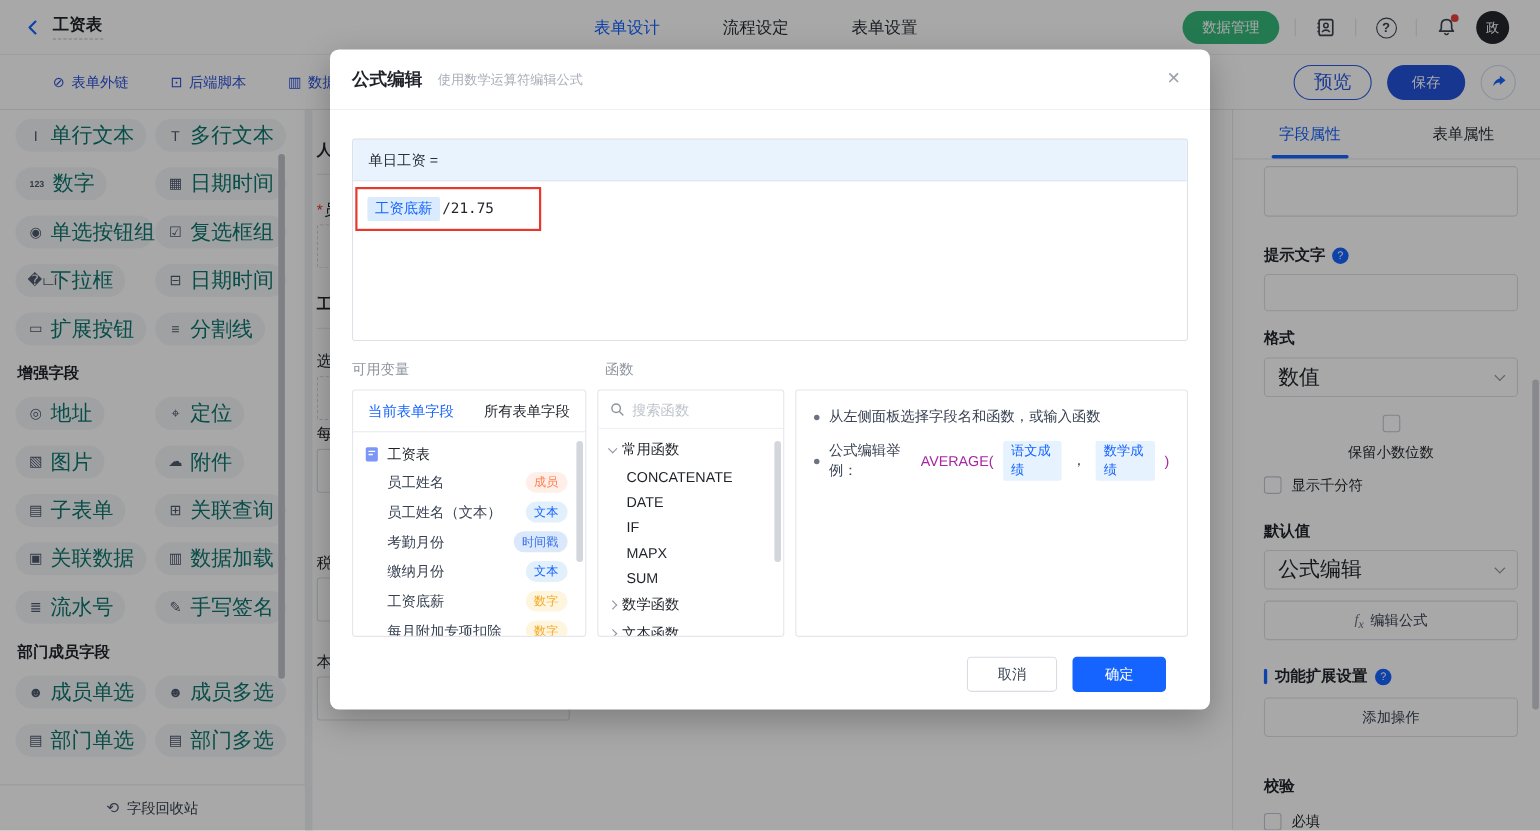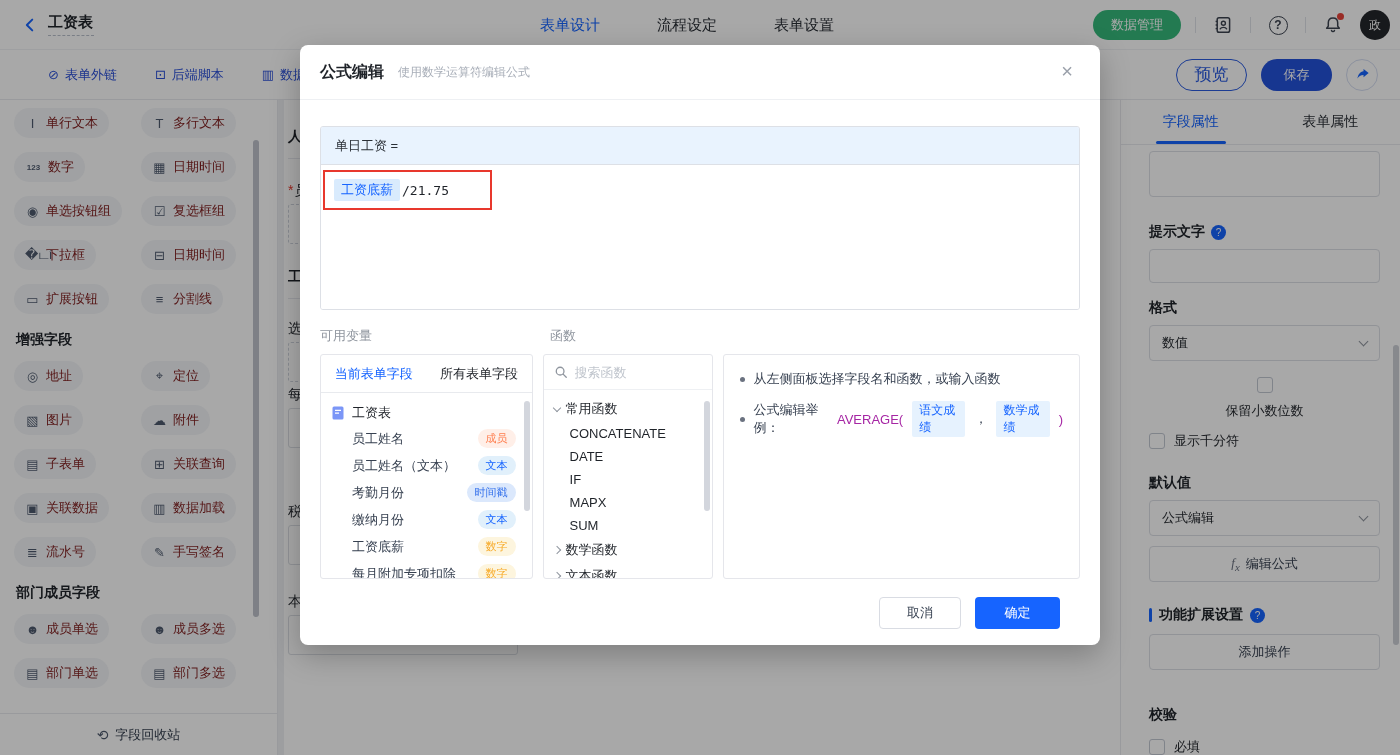--- a/index.html
+++ b/index.html
@@ -9,21 +9,21 @@
 
   
   .topnav { position:absolute; left:0; top:0; width:1400px; height:50px; background:#fff; border-bottom:1px solid #f0f1f4; display:flex; align-items:center; z-index:1; }
   .back-btn { margin-left:18px; width:24px; height:24px; display:flex; align-items:center; justify-content:center; cursor:pointer; }
   .nav-title-wrap { margin-left:6px; }
   .nav-title { font-size:15px; font-weight:600; color:#1f2329; }
   .nav-title-underline { margin-top:3px; border-bottom:1px dashed #b9c0cc; width:46px; }
   .nav-tabs { position:absolute; left:540px; top:0; height:50px; display:flex; align-items:center; gap:57px; }
   .nav-tab { font-size:15px; color:#2a2f36; cursor:pointer; }
   .nav-tab.active { color:#1664ff; }
-  .nav-right { position:absolute; right:10px; top:0; height:50px; display:flex; align-items:center; gap:14px; }
+  .nav-right { position:absolute; right:28px; top:0; height:50px; display:flex; align-items:center; gap:14px; }
   .pill-green { height:30px; padding:0 18px; background:#36b97c; color:#fff; border-radius:16px; display:flex; align-items:center; font-size:13px; cursor:pointer; }
   .nav-divider { width:1px; height:16px; background:#e0e3e8; }
   .nav-icon { width:26px; height:26px; display:flex; align-items:center; justify-content:center; position:relative; cursor:pointer; }
   .help-circle { width:19px; height:19px; border:1.6px solid #3c4350; border-radius:50%; display:flex; align-items:center; justify-content:center; font-size:12px; color:#3c4350; font-weight:600; }
   .red-dot { position:absolute; right:2px; top:1px; width:7px; height:7px; background:#e8443a; border-radius:50%; }
   .avatar { width:30px; height:30px; background:#24262b; border-radius:50%; color:#fff; font-size:12px; display:flex; align-items:center; justify-content:center; cursor:pointer; }
 
   
   .toolbar { position:absolute; left:0; top:50px; width:1400px; height:50px; background:#fff; border-bottom:1px solid #e8eaee; display:flex; align-items:center; z-index:1; }
   .toolbar-links { display:flex; align-items:center; gap:38px; margin-left:48px; }
@@ -33,21 +33,21 @@
   .btn-preview { width:71px; height:32px; border-radius:16px; border:1px solid #2b5ce0; color:#2b5ce0; background:#fff; display:flex; align-items:center; justify-content:center; font-size:17px; cursor:pointer; }
   .btn-save { width:71px; height:32px; border-radius:16px; background:#2452db; color:#fff; display:flex; align-items:center; justify-content:center; font-size:13px; cursor:pointer; }
   .btn-share { width:32px; height:32px; border-radius:50%; border:1px solid #d4dcf0; background:#fff; display:flex; align-items:center; justify-content:center; cursor:pointer; }
 
   
   .sidebar { position:absolute; left:0; top:100px; width:278px; height:655px; background:#fff; border-right:1px solid #e8eaee; padding:8px 14px 0 14px; z-index:1; }
   .sb-grid { display:grid; grid-template-columns:123px 123px; column-gap:4px; row-gap:14px; margin-top:0; }
   .sb-btn { height:30px; background:#f3f5f8; border-radius:15px; display:flex; align-items:center; gap:6px; padding:0 11px; width:fit-content; max-width:126px; white-space:nowrap; cursor:pointer; }
   .sb-ico { font-size:13px; color:#4e5a6e; width:15px; text-align:center; flex:none; }
   .sb-ico.num { font-size:8px; font-weight:700; letter-spacing:0; width:17px; }
-  .sb-lbl { font-size:13px; color:#7f1d1d; }
+  .sb-lbl { font-size:19px; color:#0f766e; }
   .sb-sec-title { font-size:14px; font-weight:700; color:#1f2329; margin:17px 0 12px 2px; }
   .sb-scrollthumb { position:absolute; right:18px; top:40px; width:6px; height:477px; background:#bfc3cc; border-radius:3px; }
   .recycle-bar { position:absolute; left:0; bottom:0; width:277px; height:42px; border-top:1px solid #e8eaee; display:flex; align-items:center; justify-content:center; gap:7px; color:#374151; font-size:13px; background:#fff; cursor:pointer; }
   .recycle-ico { font-size:14px; color:#4e5a6e; }
 
   
   .canvas { position:absolute; left:278px; top:100px; width:842px; height:655px; background:#eef0f3; z-index:0; }
   .canvas-card { position:absolute; left:6px; top:0; right:0; bottom:0; background:#fff; }
   .frag { position:absolute; left:10px; font-size:14px; color:#1f2329; white-space:nowrap; }
   .frag.section { font-weight:600; width:560px; padding-bottom:12px; border-bottom:1px solid #e7e9ee; }
@@ -58,21 +58,21 @@
 
   
   .rpanel { position:absolute; left:1120px; top:100px; width:280px; height:655px; background:#fff; border-left:1px solid #e8eaee; z-index:1; padding:0 20px 16px 28px; }
   .rp-tabs { display:flex; height:45px; border-bottom:1px solid #e8eaee; margin:0 -20px 0 -28px; }
   .rp-tab { flex:1; display:flex; align-items:center; justify-content:center; font-size:14px; color:#2a2f36; position:relative; cursor:pointer; }
   .rp-tab.active { color:#1664ff; }
   .rp-tab.active::after { content:""; position:absolute; bottom:0; left:50%; transform:translateX(-50%); width:70px; height:3px; background:#1664ff; border-radius:2px; }
   .rp-box { border:1px solid #dcdfe5; border-radius:4px; background:#fff; }
   .rp-label { font-size:14px; font-weight:700; color:#1f2329; display:flex; align-items:center; gap:6px; }
   .q-badge { width:15px; height:15px; border-radius:50%; background:#1664ff; color:#fff; font-size:10px; display:flex; align-items:center; justify-content:center; font-weight:400; }
-  .rp-select { height:36px; border:1px solid #dcdfe5; border-radius:4px; display:flex; align-items:center; justify-content:space-between; padding:0 12px; font-size:13px; color:#1f2329; cursor:pointer; }
+  .rp-select { height:36px; border:1px solid #dcdfe5; border-radius:4px; display:flex; align-items:center; justify-content:space-between; padding:0 12px; font-size:19px; color:#1f2329; cursor:pointer; }
   .chev { width:7px; height:7px; border-right:1.5px solid #8f959e; border-bottom:1.5px solid #8f959e; transform:rotate(45deg); margin-top:-3px; }
   .ck-row { display:flex; align-items:center; gap:9px; font-size:13px; color:#1f2329; cursor:pointer; }
   .ck { width:16px; height:16px; border:1px solid #c3c8d2; border-radius:3px; background:#fff; flex:none; display:flex; align-items:center; justify-content:center; }
   .ck.checked { background:#1664ff; border-color:#1664ff; color:#fff; font-size:11px; }
   .rp-btn { height:36px; border:1px solid #dcdfe5; border-radius:4px; display:flex; align-items:center; justify-content:center; gap:6px; font-size:13px; color:#374151; cursor:pointer; background:#fff; }
   .fx { font-style:italic; font-family:"Liberation Serif","DejaVu Serif",serif; color:#6b7280; font-size:13px; }
   .sec-head { display:flex; align-items:center; gap:7px; font-size:14px; font-weight:700; color:#1f2329; }
   .blue-bar { width:3px; height:14px; background:#1664ff; border-radius:2px; }
   .page-scrollthumb { position:absolute; right:1px; top:245px; width:6px; height:300px; background:#cdd0d7; border-radius:3px; }
 

